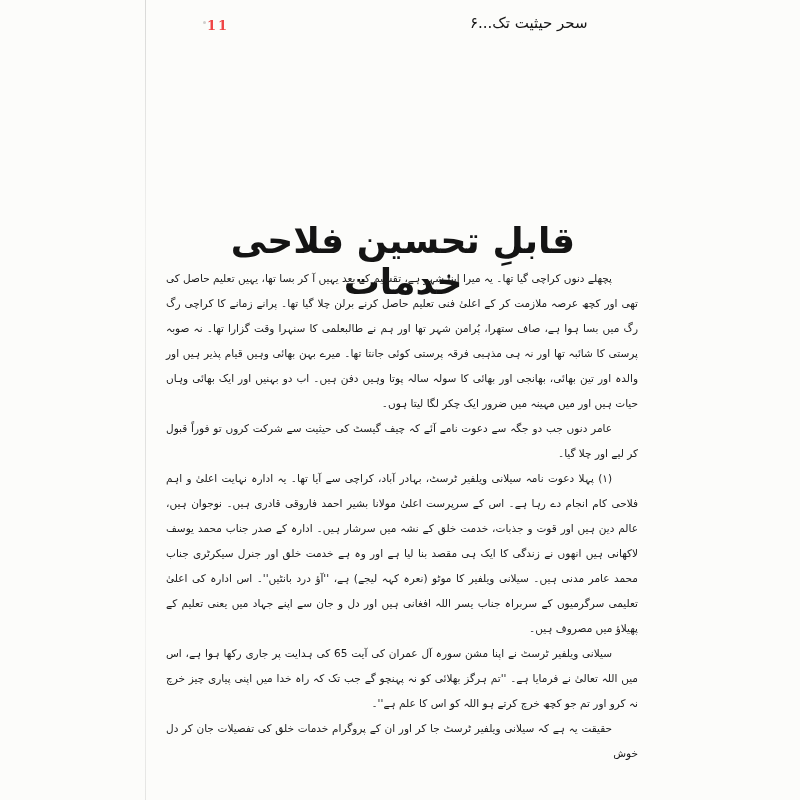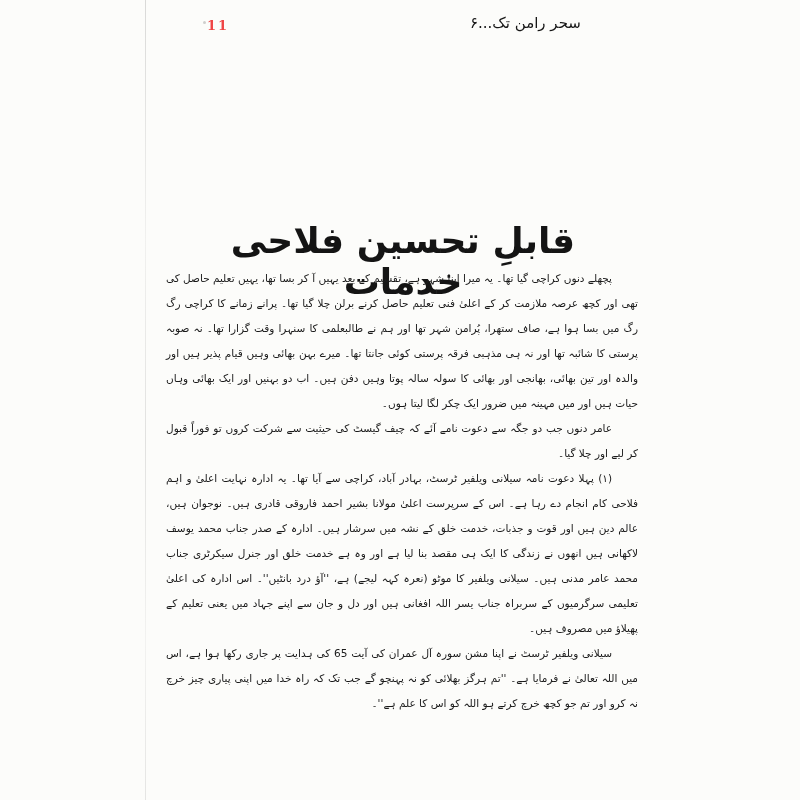--- a/index.html
+++ b/index.html
@@ -93,24 +93,25 @@
 </head>
 <body>
 
 <div class="page">
 
   <div class="scan-edge"></div>
   <div class="scan-speck"></div>
 
   <div class="page-number">11</div>
 
-  <div class="running-title" dir="rtl">سحر رامن تک...۶</div>
+  <div class="running-title" dir="rtl">سحر حیثیت تک...۶</div>
 
   <h1 class="chapter-title" dir="rtl">قابلِ تحسین فلاحی خدمات</h1>
 
   <div class="body-text" dir="rtl">
       <p>پچھلے دنوں کراچی گیا تھا۔ یہ میرا اپنا شہر ہے، تقسیم کے بعد یہیں آ کر بسا تھا، یہیں تعلیم حاصل کی تھی اور کچھ عرصہ ملازمت کر کے اعلیٰ فنی تعلیم حاصل کرنے برلن چلا گیا تھا۔ پرانے زمانے کا کراچی رگ رگ میں بسا ہوا ہے، صاف ستھرا، پُرامن شہر تھا اور ہم نے طالبعلمی کا سنہرا وقت گزارا تھا۔ نہ صوبہ پرستی کا شائبہ تھا اور نہ ہی مذہبی فرقہ پرستی کوئی جانتا تھا۔ میرے بہن بھائی وہیں قیام پذیر ہیں اور والدہ اور تین بھائی، بھانجی اور بھائی کا سولہ سالہ پوتا وہیں دفن ہیں۔ اب دو بہنیں اور ایک بھائی وہاں حیات ہیں اور میں مہینہ میں ضرور ایک چکر لگا لیتا ہوں۔</p>
       <p>عامر دنوں جب دو جگہ سے دعوت نامے آئے کہ چیف گیسٹ کی حیثیت سے شرکت کروں تو فوراً قبول کر لیے اور چلا گیا۔</p>
       <p>(۱) پہلا دعوت نامہ سیلانی ویلفیر ٹرسٹ، بہادر آباد، کراچی سے آیا تھا۔ یہ ادارہ نہایت اعلیٰ و اہم فلاحی کام انجام دے رہا ہے۔ اس کے سرپرست اعلیٰ مولانا بشیر احمد فاروقی قادری ہیں۔ نوجوان ہیں، عالم دین ہیں اور قوت و جذبات، خدمت خلق کے نشہ میں سرشار ہیں۔ ادارہ کے صدر جناب محمد یوسف لاکھانی ہیں انھوں نے زندگی کا ایک ہی مقصد بنا لیا ہے اور وہ ہے خدمت خلق اور جنرل سیکرٹری جناب محمد عامر مدنی ہیں۔ سیلانی ویلفیر کا موٹو (نعرہ کہہ لیجے) ہے، ''آؤ درد بانٹیں''۔ اس ادارہ کی اعلیٰ تعلیمی سرگرمیوں کے سربراہ جناب یسر اللہ افغانی ہیں اور دل و جان سے اپنے جہاد میں یعنی تعلیم کے پھیلاؤ میں مصروف ہیں۔</p>
       <p>سیلانی ویلفیر ٹرسٹ نے اپنا مشن سورہ آل عمران کی آیت 65 کی ہدایت پر جاری رکھا ہوا ہے، اس میں اللہ تعالیٰ نے فرمایا ہے۔ ''تم ہرگز بھلائی کو نہ پہنچو گے جب تک کہ راہ خدا میں اپنی پیاری چیز خرچ نہ کرو اور تم جو کچھ خرچ کرتے ہو اللہ کو اس کا علم ہے''۔</p>
+      <p>حقیقت یہ ہے کہ سیلانی ویلفیر ٹرسٹ جا کر اور ان کے پروگرام خدمات خلق کی تفصیلات جان کر دل خوش</p>
     </div>
 
 </div>
 
 </body></html>

